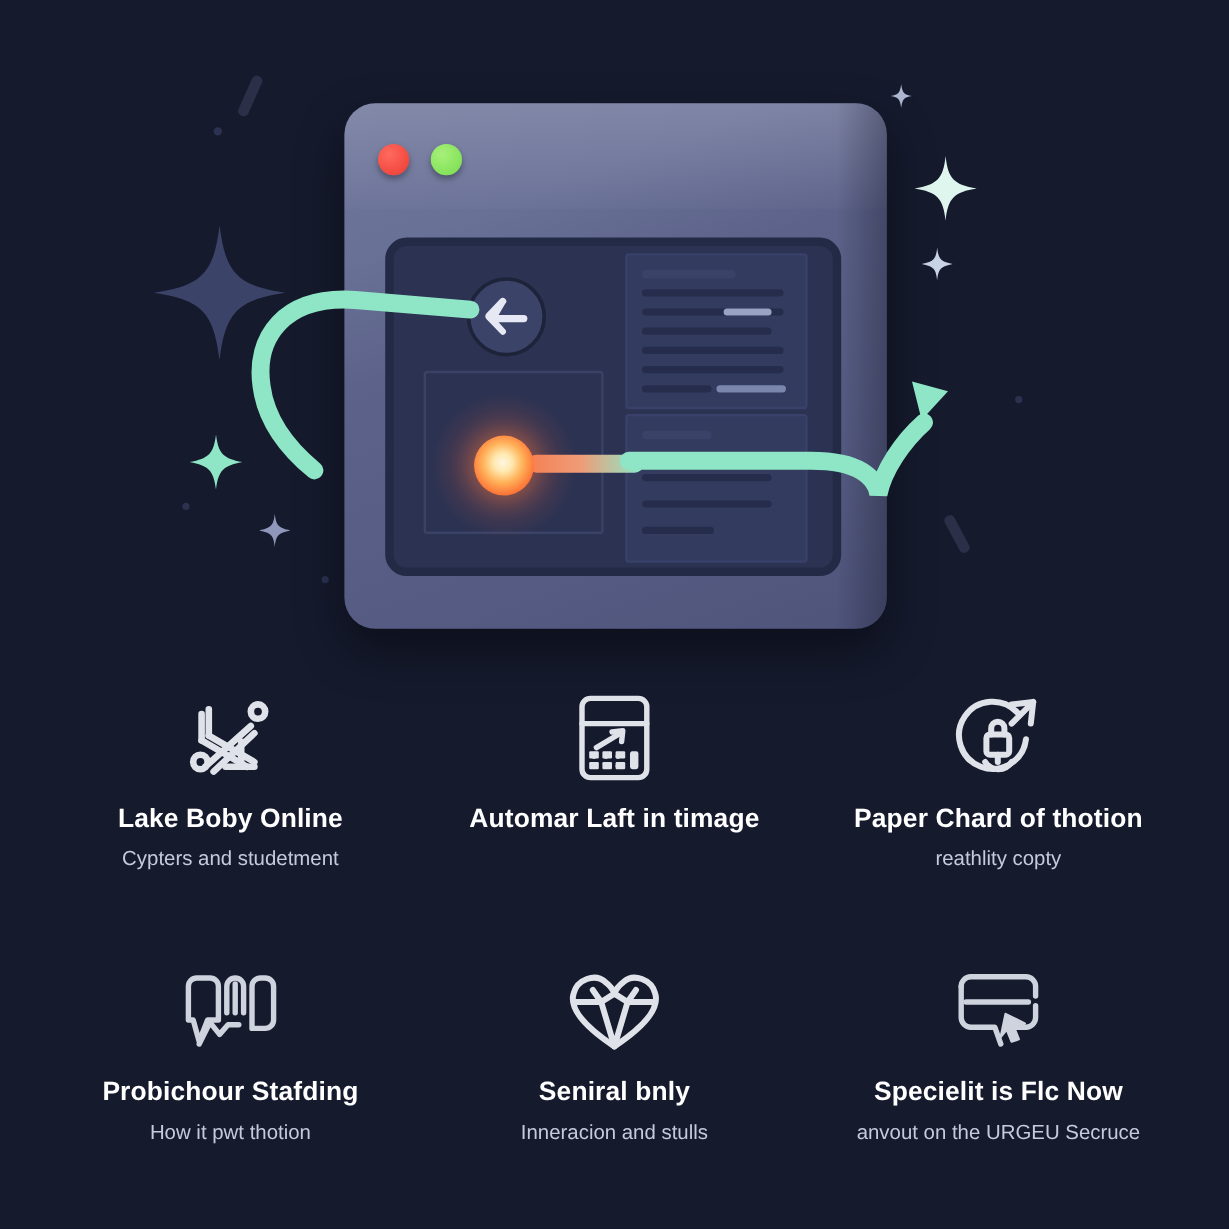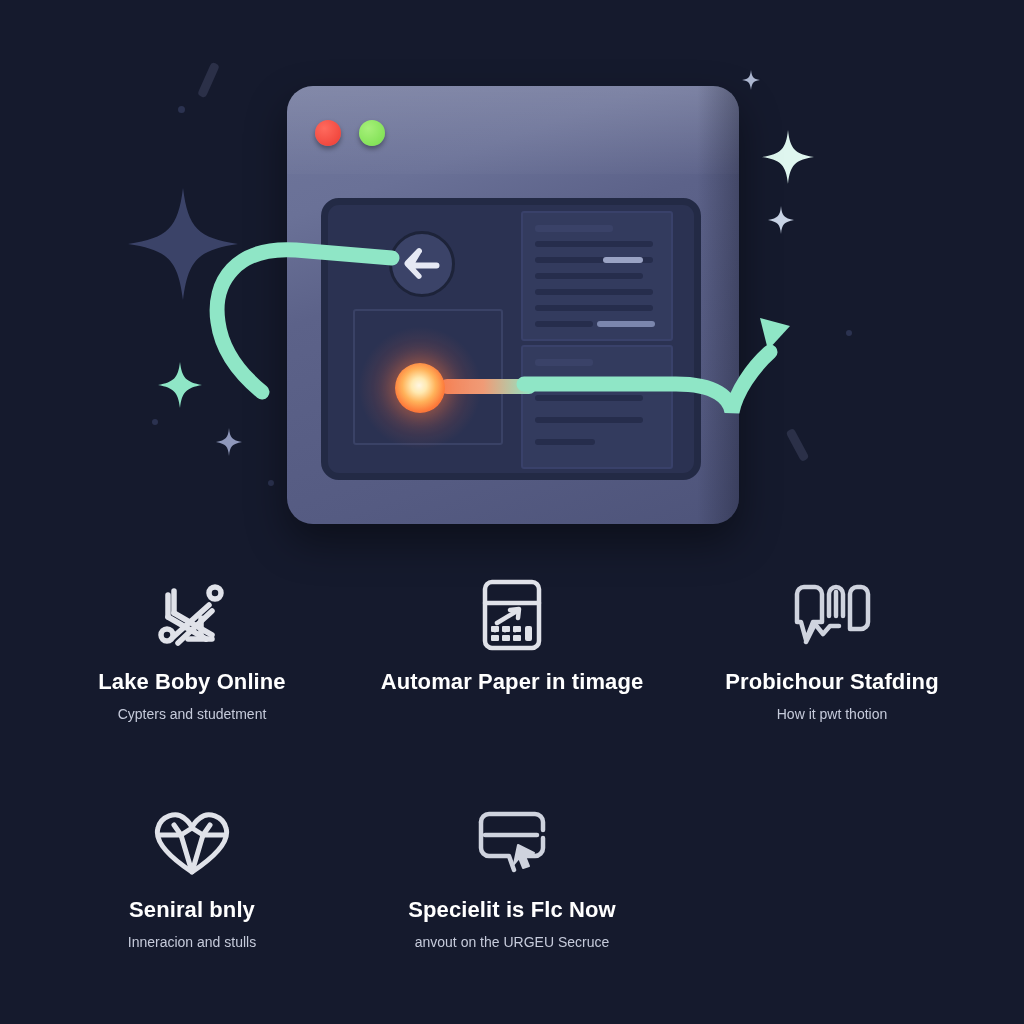--- a/index.html
+++ b/index.html
@@ -202,21 +202,21 @@
   .feature-title {
     color: #ffffff;
     font-size: 22px;
     font-weight: bold;
     letter-spacing: 0.1px;
     line-height: 1.25;
     margin-bottom: 9px;
   }
   .feature-sub {
     color: #c6cbdb;
-    font-size: 14px;
+    font-size: 17px;
     font-weight: normal;
     line-height: 1.3;
     max-width: 250px;
   }
 </style>
 </head>
 <body>
 
 <div id="stage">
 
@@ -350,23 +350,38 @@
           </g>
           <rect x="12" y="49" width="8" height="6" rx="1" fill="#f2f4fa" stroke="none"></rect>
           <rect x="23" y="49" width="8" height="6" rx="1" fill="#f2f4fa" stroke="none"></rect>
           <rect x="34" y="49" width="8" height="6" rx="1" fill="#f2f4fa" stroke="none"></rect>
           <rect x="12" y="58" width="8" height="6" rx="1" fill="#f2f4fa" stroke="none"></rect>
           <rect x="23" y="58" width="8" height="6" rx="1" fill="#f2f4fa" stroke="none"></rect>
           <rect x="34" y="58" width="8" height="6" rx="1" fill="#f2f4fa" stroke="none"></rect>
           <rect x="46" y="49" width="7" height="15" rx="2" fill="#f2f4fa" stroke="none"></rect>
         </svg>
       </div>
-      <div class="feature-title">Automar Paper in timage</div>
-    </div>
-
+      <div class="feature-title">Automar Laft in timage</div>
+    </div>
+
+    <div class="feature">
+      <div class="feature-icon">
+        <svg width="78" height="76" viewBox="0 0 78 76" fill="none" stroke="#f2f4fa" stroke-width="5" stroke-linecap="round" stroke-linejoin="round">
+          <path d="M55 17 A28 28 0 1 0 62 39"></path>
+          <path d="M50 10 L68 8 L66 26"></path>
+          <path d="M50 26 L68 8"></path>
+          <rect x="29" y="35" width="19" height="17" rx="3"></rect>
+          <path d="M33 35 V30 A5.5 5.5 0 0 1 44 30 V35"></path>
+          <path d="M38.5 52 L38.5 58"></path>
+          <path d="M28 58 A13 13 0 0 0 50 58"></path>
+        </svg>
+      </div>
+      <div class="feature-title">Paper Chard of thotion</div>
+      <div class="feature-sub">reathlity copty</div>
+    </div>
 
     <div class="feature">
       <div class="feature-icon">
         <svg width="86" height="66" viewBox="0 0 86 66" fill="none" stroke="#dfe3ee" stroke-width="4.5" stroke-linecap="round" stroke-linejoin="round">
           <path d="M8 12 A7 7 0 0 1 15 5 L26 5 A7 7 0 0 1 33 12 L33 40 L24 40 L17 58 L12 40 L8 40 Z"></path>
           <path d="M40 34 L40 12 A7 7 0 0 1 47 5 L47 5 A7 7 0 0 1 54 12 L54 34"></path>
           <path d="M47 10 L47 34"></path>
           <path d="M61 12 A7 7 0 0 1 68 5 L72 5 A7 7 0 0 1 79 12 L79 40 A7 7 0 0 1 72 47 L61 47 Z"></path>
           <path d="M17 60 L26 42 L34 52 L41 44 L50 44"></path>
         </svg>

